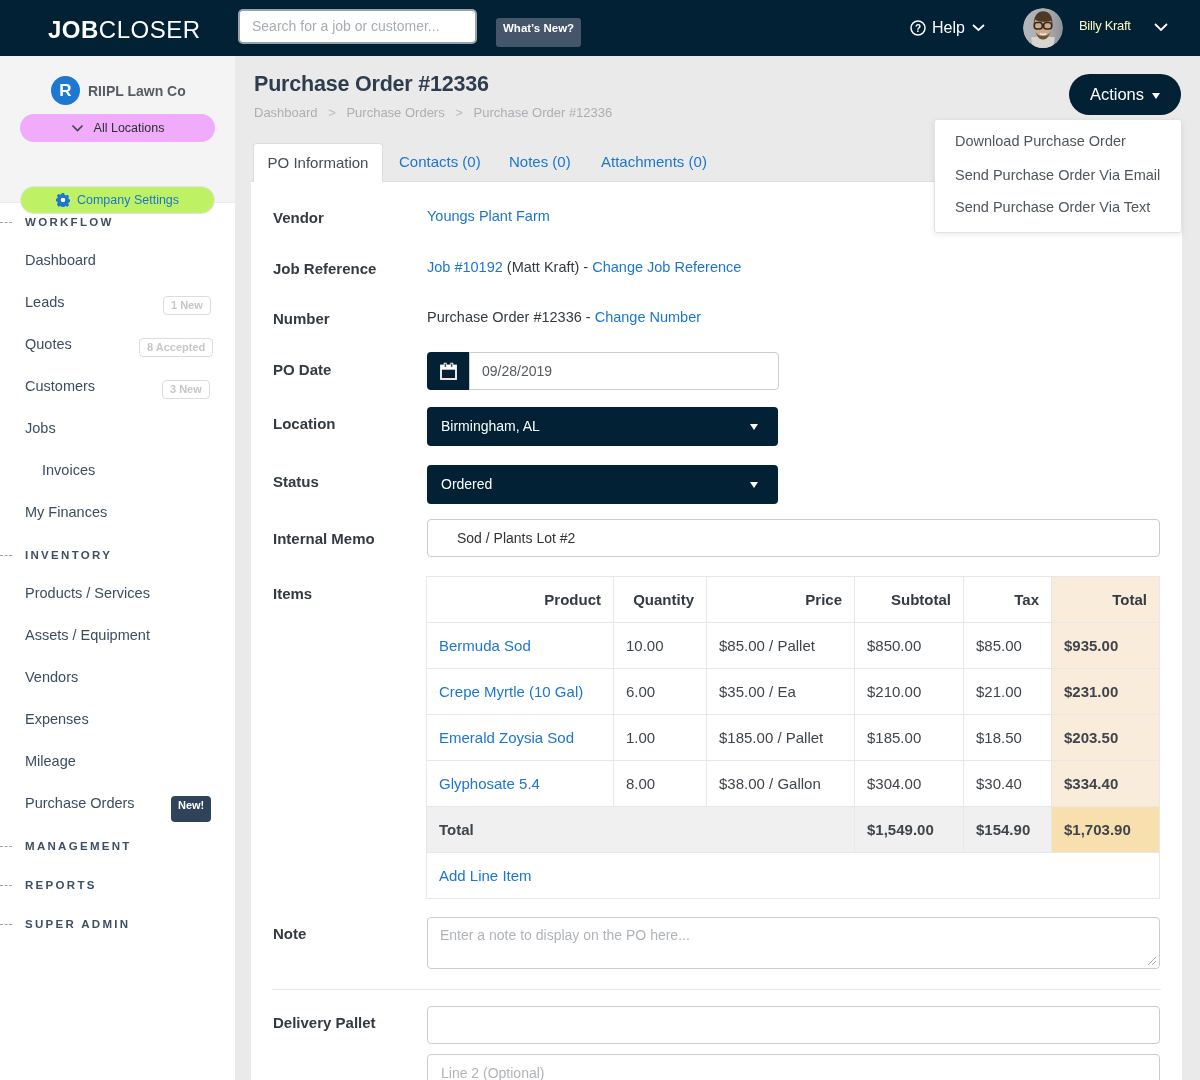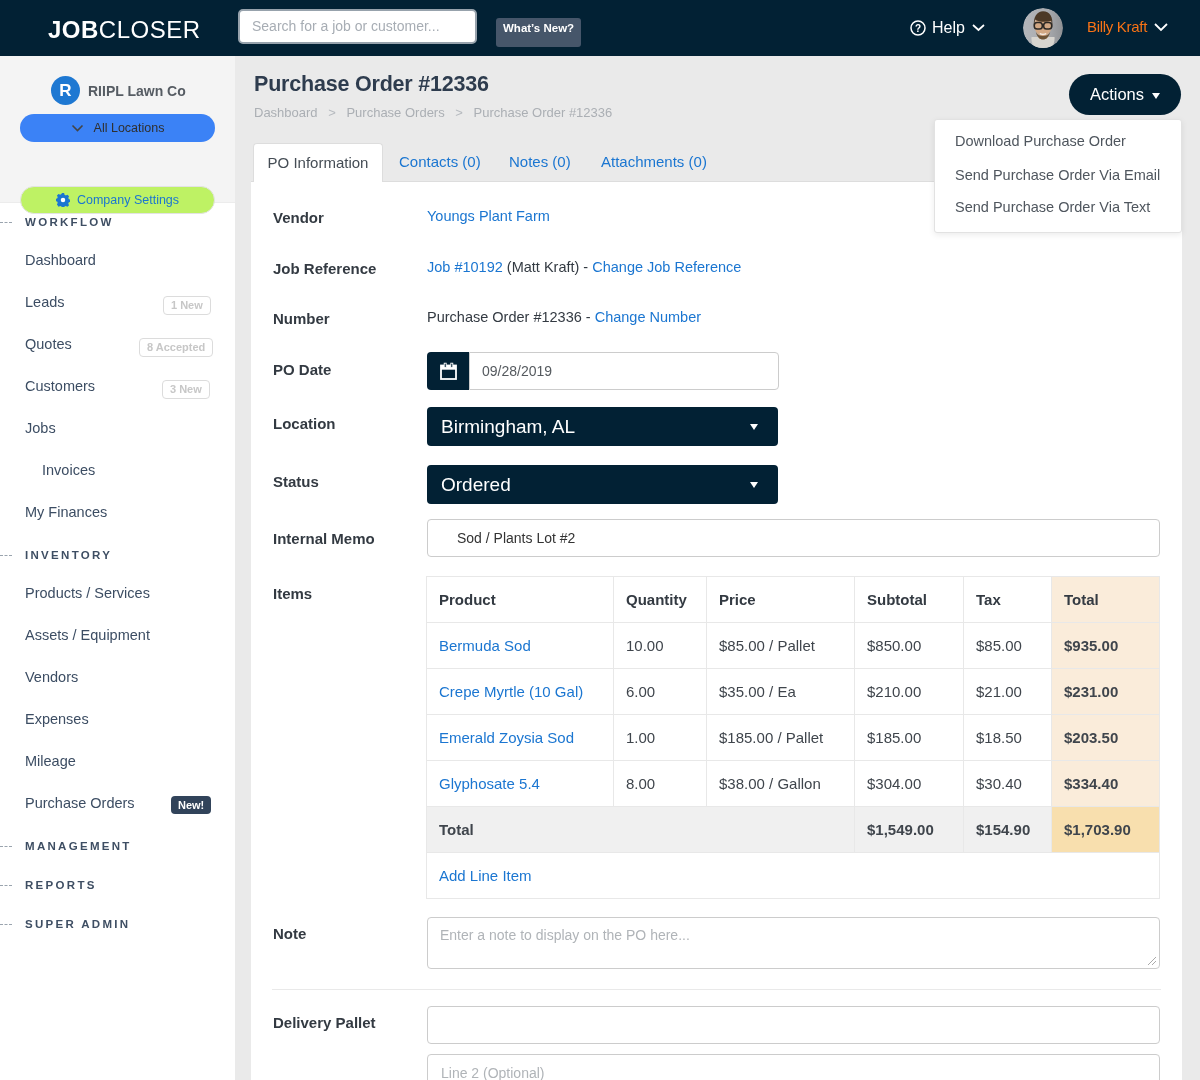--- a/index.html
+++ b/index.html
@@ -7,65 +7,65 @@
 html,body { width:1200px; height:1080px; overflow:hidden; }
 body { font-family:"Liberation Sans", sans-serif; background:#eaeaea; position:relative; }
 
 
 #navbar { position:absolute; top:0; left:0; width:1200px; height:56px; background:#022134; z-index:50; }
 #logo { position:absolute; left:48px; top:16px; font-size:24px; color:#fff; letter-spacing:0.5px; font-weight:300; }
 #logo b { font-weight:700; }
 #search { position:absolute; left:238px; top:9px; width:239px; height:35px; background:#fff; border:2px solid #97a2ac; border-radius:5px; color:#a7adb4; font-size:14px; line-height:31px; padding-left:12px; }
 #whatsnew { position:absolute; left:496px; top:18px; height:29px; background:#46566a; border-radius:3px; color:#fff; font-size:11.5px; font-weight:bold; line-height:21px; padding:0 7px; }
 #helpgrp { position:absolute; left:904px; top:0; height:56px; color:#fff; }
-#billy { position:absolute; left:1079px; top:18px; color:#f97316; font-size:15px; letter-spacing:-0.3px;margin-left:8px; }
+#billy { position:absolute; left:1079px; top:18px; color:#fef9c3; font-size:13px; letter-spacing:-0.3px; }
 #avatar { position:absolute; left:1023px; top:8px; width:40px; height:40px; border-radius:50%; overflow:hidden; }
 
 
 #sidebar { position:absolute; top:56px; left:0; width:235px; height:1024px; background:#fff; }
 #sidehead { position:absolute; top:0; left:0; width:235px; height:147px; background:#f4f4f4; border-bottom:1px solid #ececec; }
 #complogo { position:absolute; left:51px; top:20px; width:29px; height:29px; border-radius:50%; background:#1e78d2; color:#fff; font-size:17px; font-weight:bold; text-align:center; line-height:29px; }
 #compname { position:absolute; left:88px; top:27px; font-size:14px; font-weight:bold; color:#565c63; }
 .pill { position:absolute; left:20px; width:195px; height:28px; border-radius:14px; font-size:12.5px; display:flex; align-items:center; justify-content:center; }
-#locpill { top:58px; background:#3b82f6; color:#2f2f2f;justify-content:center; }
+#locpill { top:58px; background:#f0abfc; color:#2f2f2f;justify-content:center; }
 #setpill { top:97px; background:#bef264; border:1px solid #e3e3e3; color:#1b76d1;margin-top:33px; }
 .navsec { position:absolute; left:25px; font-size:11.5px; font-weight:bold; letter-spacing:2.3px; color:#3e4e63; }
 .navsec:before { content:""; position:absolute; left:-25px; top:6px; width:12px; border-top:1.5px dashed #9aa4ae; }
 .navitem { position:absolute; left:25px; font-size:14.5px; color:#3c4d63; }
 .badge { position:absolute; font-size:11px; font-weight:bold; color:#c7c7c7; border:1px solid #dcdcdc; border-radius:4px; height:19px; line-height:17px; padding:0 7px; }
-#newbadge { position:absolute; font-size:11px; font-weight:bold; color:#fff; background:#31435a; border-radius:4px; height:18px; line-height:18px; padding:0 7px; }
+#newbadge { position:absolute; font-size:11px; font-weight:bold; color:#fff; background:#31435a; border-radius:4px; height:26px; line-height:18px; padding:0 7px; }
 
 
 #main { position:absolute; top:56px; left:235px; width:965px; height:1024px; background:#eaeaea; }
 #title { position:absolute; left:19px; top:16px; font-size:21.5px; font-weight:bold; color:#2e3c4e; letter-spacing:-0.2px; }
 #crumbs { position:absolute; left:19px; top:49px; font-size:13px; color:#abafb4; }
 #crumbs span.sep { color:#b6babf; padding:0 7px; }
 #actions { position:absolute; left:834px; top:18px; width:112px; height:41px; background:#022134; border-radius:20.5px; color:#fff; font-size:16.5px; text-align:center; line-height:41px; }
 #actions .caret { display:inline-block; width:0; height:0; border-left:4.5px solid transparent; border-right:4.5px solid transparent; border-top:6px solid #fff; margin-left:8px; vertical-align:middle; }
 #dropdown { position:absolute; left:699px; top:63px; width:248px; height:114px; background:#fff; border:1px solid #e2e2e2; border-radius:3px; box-shadow:0 2px 6px rgba(0,0,0,0.08); z-index:40; }
 #dropdown div { position:absolute; left:20px; font-size:14.5px; color:#4f565e; white-space:nowrap; }
 
 
 .tab-blue { position:absolute; top:97px; font-size:15px; color:#1b76d1; }
 #tabactive { position:absolute; left:18px; top:87px; width:130px; height:39px; background:#fff; border:1px solid #ddd; border-bottom:none; border-radius:4px 4px 0 0; font-size:15px; color:#454d55; text-align:center; line-height:38px; z-index:10; }
 
 
 #panel { position:absolute; left:16px; top:125px; width:931px; height:899px; background:#fff; border-top:1px solid #ddd; }
 .flabel { position:absolute; left:22px; font-size:15px; font-weight:bold; color:#333a42; }
 .fval { position:absolute; left:176px; font-size:14.5px; color:#333a42; }
 a, .bluelink { color:#1b76d1; text-decoration:none; }
-.darksel { position:absolute; left:176px; width:351px; height:39px; background:#022134; border-radius:4px; color:#fff; font-size:19px; line-height:39px; padding-left:14px; }
+.darksel { position:absolute; left:176px; width:351px; height:39px; background:#022134; border-radius:4px; color:#fff; font-size:14px; line-height:39px; padding-left:14px; }
 .darksel .caret { position:absolute; right:20px; top:17px; width:0; height:0; border-left:4.5px solid transparent; border-right:4.5px solid transparent; border-top:6px solid #fff; }
 .input { position:absolute; background:#fff; border:1px solid #ccc; border-radius:4px; font-size:14px; color:#333; }
 .ph { color:#b0b4b8; }
 
 
 #itable { position:absolute; left:175px; top:394px; width:733px; border-collapse:collapse; table-layout:fixed; font-size:15px; color:#3f454c; }
 #itable td { border:1px solid #e8e8e8; padding:0 12px; height:46px; vertical-align:middle; }
-#itable tr.hdr td { font-weight:bold; color:#333a42; }
+#itable tr.hdr td { font-weight:bold; color:#333a42;text-align:right; }
 #itable td.peach { background:#faecda;font-weight:bold; }
 #itable tr.totrow td { background:#f0f0f0; font-weight:bold; }
 #itable tr.totrow td.peach { background:#f8dfae; }
 #itable tr.addrow td { border-bottom:1px solid #e8e8e8; }
 
 #divider { position:absolute; left:21px; top:807px; width:889px; border-top:1px solid #e9e9e9; }
 </style>
 </head>
 <body>
 

